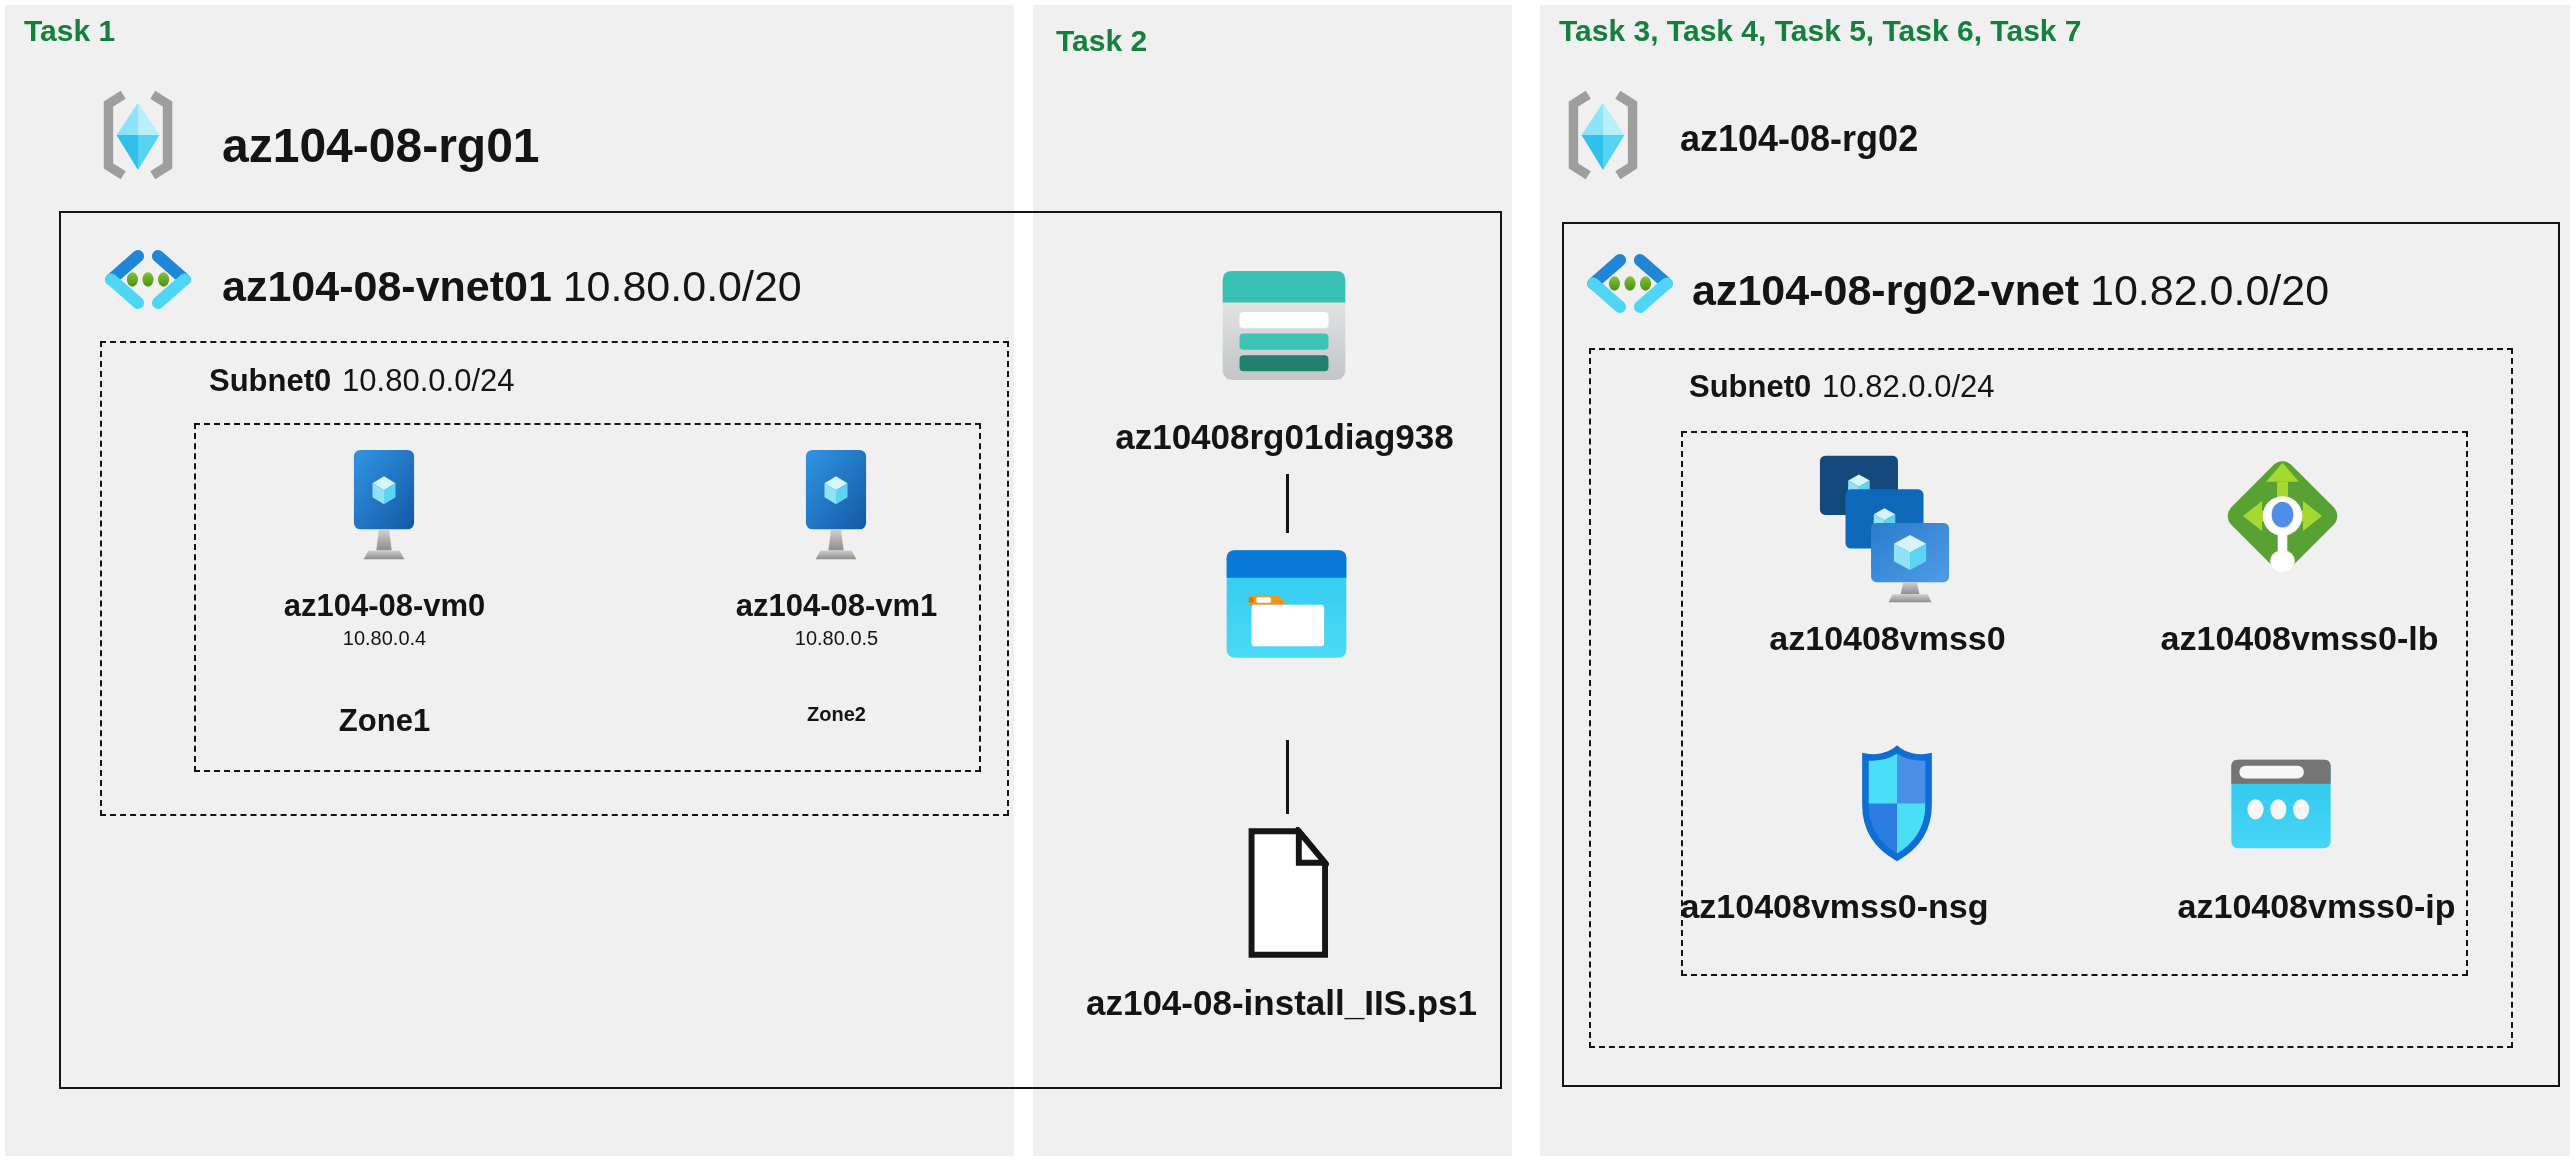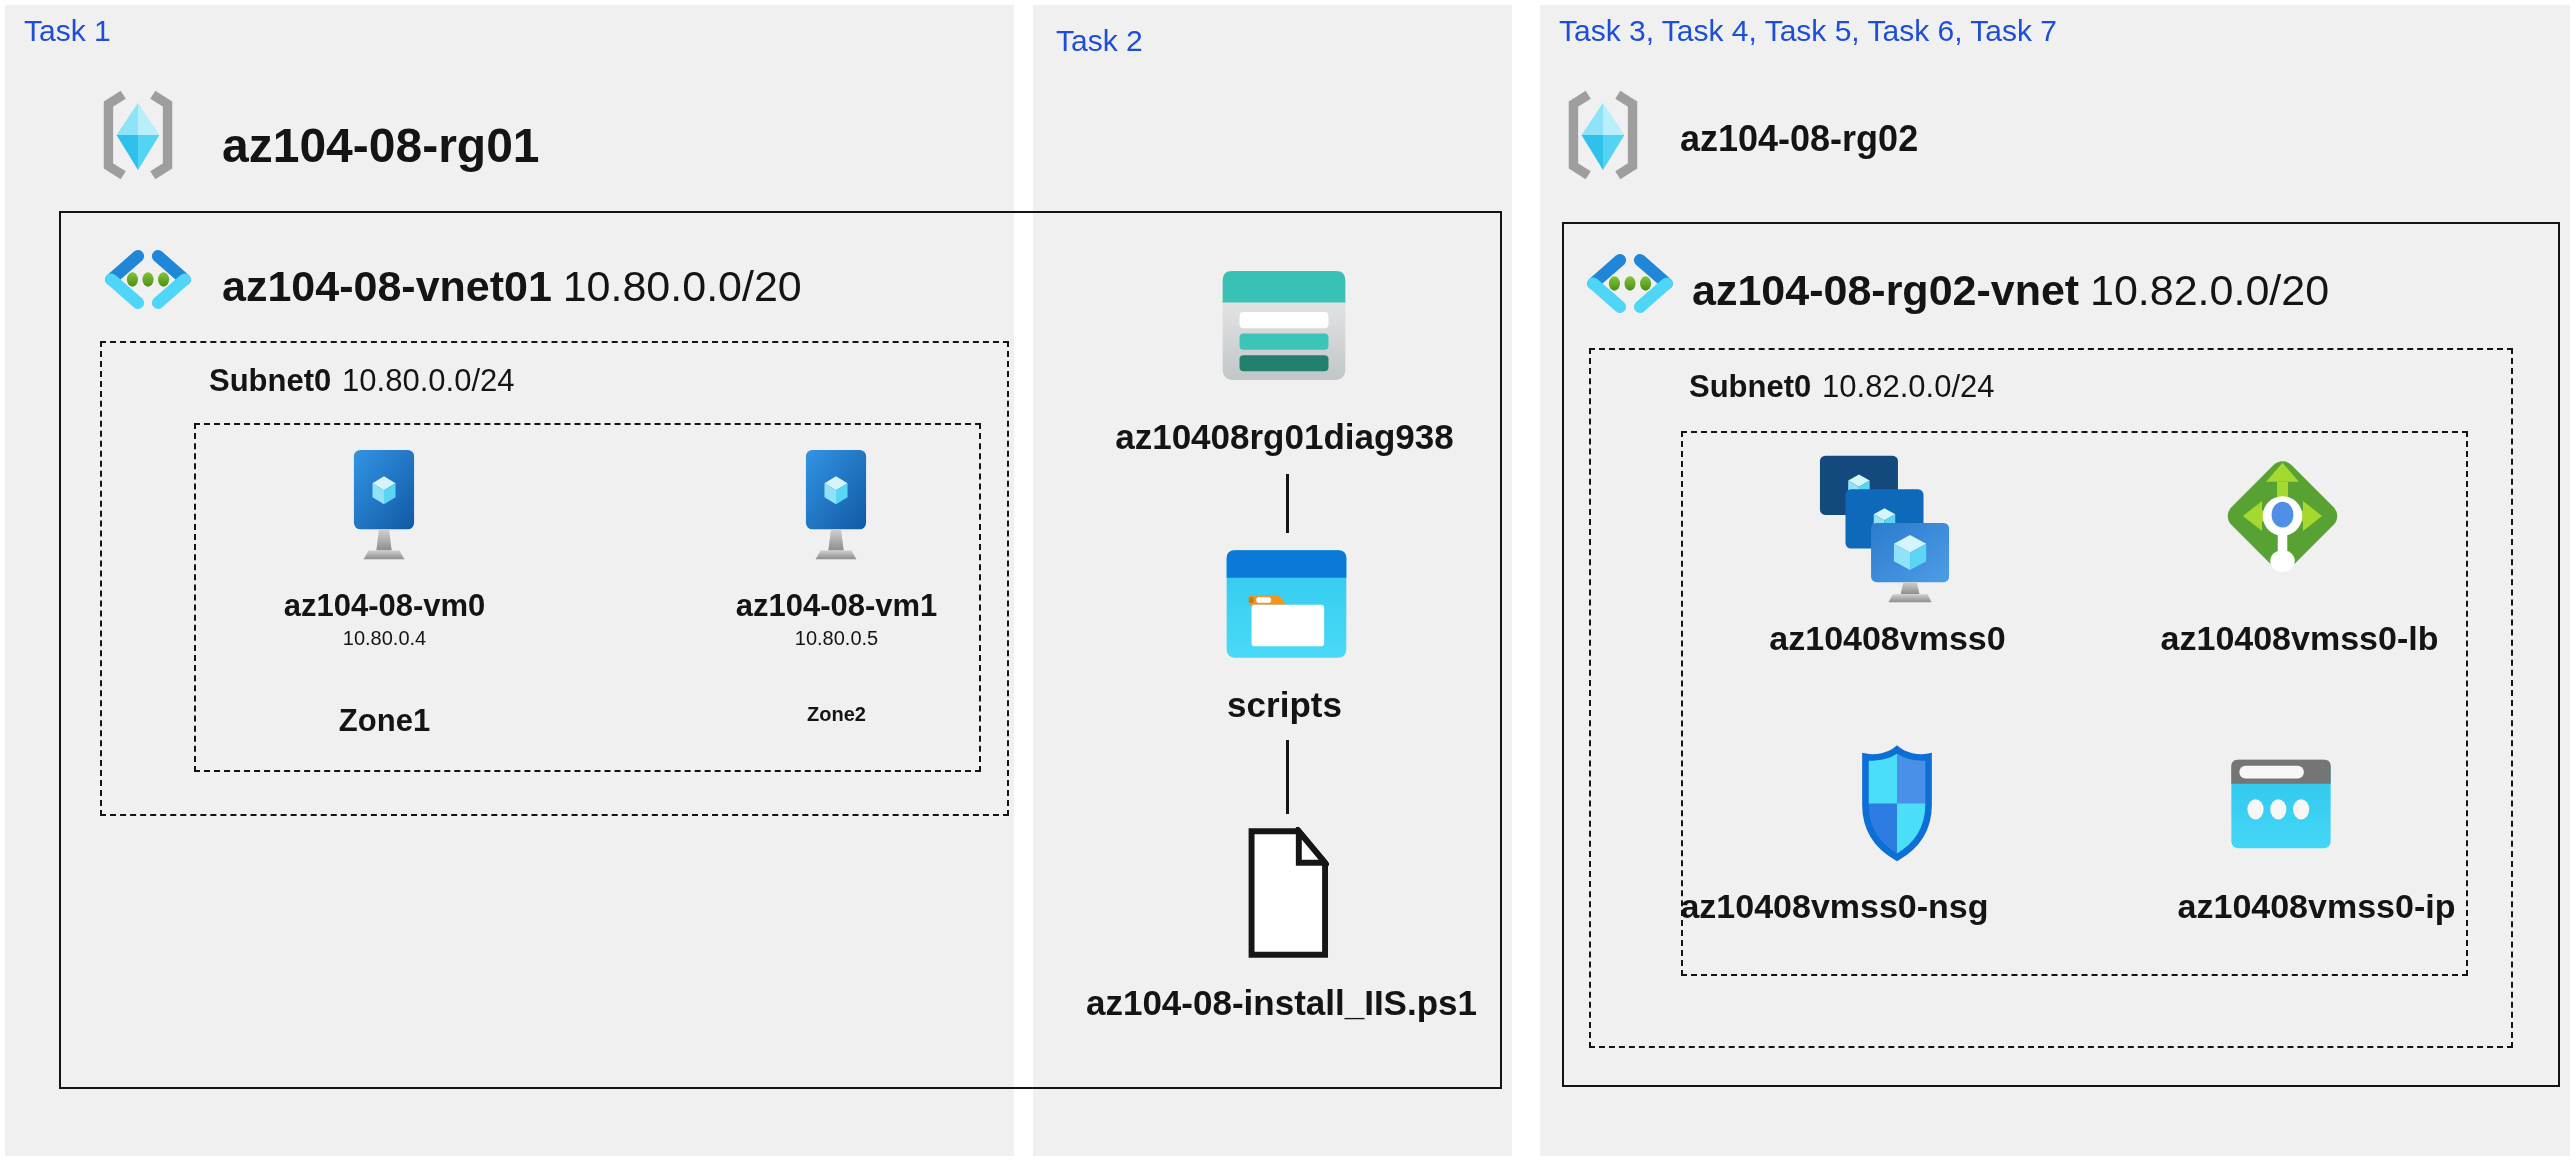--- a/index.html
+++ b/index.html
@@ -1,19 +1,19 @@
 <!DOCTYPE html>
 <html style="font-size:10.8px"><head>
 <meta charset="utf-8">
 <style>
   html,body{margin:0;padding:0;background:#ffffff;}
   #canvas{position:relative;width:2576px;height:1166px;background:#ffffff;overflow:hidden;
           font-family:"Liberation Sans",sans-serif;color:#141414;}
   .panel{position:absolute;background:#f0f0f1;}
-  .task-title{position:absolute;font-size:30px;font-weight:normal;color:#1d4ed8;white-space:nowrap;}
+  .task-title{position:absolute;font-size:30px;font-weight:bold;color:#15803d;white-space:nowrap;}
   .solid-box{position:absolute;border:2.7px solid #141414;box-sizing:border-box;}
   .dash-box{position:absolute;border:2.7px dashed #141414;box-sizing:border-box;}
   .res-label{position:absolute;font-weight:bold;font-size:34px;white-space:nowrap;}
   .center{text-align:center;}
   .iplabel{font-weight:normal;font-size:20px;}
   .namecidr{position:absolute;white-space:nowrap;font-size:43px;}
   .namecidr .nm{font-weight:bold;}
   .namecidr .cidr{font-weight:normal;margin-left:10.8px;}
   .subnet-label{font-size:31px;}
   .vline{position:absolute;width:2.7px;background:#141414;}
@@ -162,21 +162,20 @@
   <div class="vline" style="left:1286px;top:474px;height:59px;"></div>
 
   <svg style="left:1226px;top:549px;" width="121" height="110" viewBox="0 0 90 81">
     <rect x="0.5" y="0.5" width="89" height="80" rx="6" fill="url(#gradScriptBody)"></rect>
     <path d="M0.5 21 V6.5 Q0.5 0.5 6.5 0.5 H83.5 Q89.5 0.5 89.5 6.5 V21 Z" fill="#0b79d8"></path>
     <polygon points="17,34 39,34 45,41 17,41" fill="#f2941f"></polygon>
     <rect x="17" y="35.5" width="3.5" height="4" fill="#c97a10"></rect>
     <rect x="22.5" y="35.5" width="11" height="4" rx="1.5" fill="#ffffff"></rect>
     <rect x="19" y="41" width="54" height="31" rx="2.5" fill="#ffffff"></rect>
   </svg>
-  <div class="res-label center" style="left:1082px;top:685px;width:405px;font-size:35px;">scripts</div>
 
   <div class="vline" style="left:1286px;top:740px;height:74px;"></div>
 
   <svg style="left:1245px;top:827px;" width="84" height="132" viewBox="0 0 64 100">
     <path d="M5 3 H41 L61 27 V97 H5 Z" fill="#ffffff" stroke="#161616" stroke-width="4.5" stroke-linejoin="miter"></path>
     <path d="M41 3 L61 27 H41 Z" fill="#ffffff" stroke="#161616" stroke-width="4.5" stroke-linejoin="miter"></path>
   </svg>
   <div class="res-label center" style="left:1079px;top:983px;width:405px;font-size:35px;">az104-08-install_IIS.ps1</div>
 
   <svg style="left:1817px;top:453px;" width="135" height="152" viewBox="0 0 100 113">

